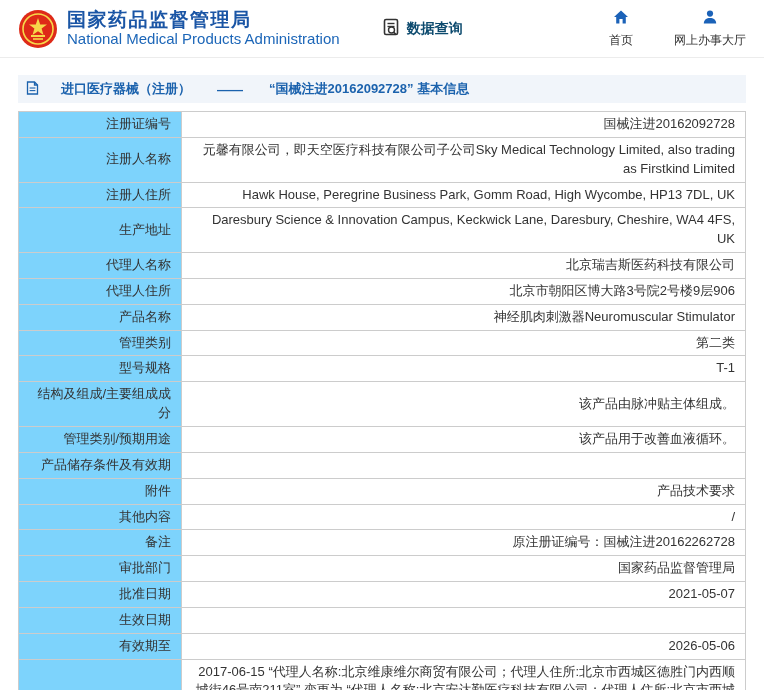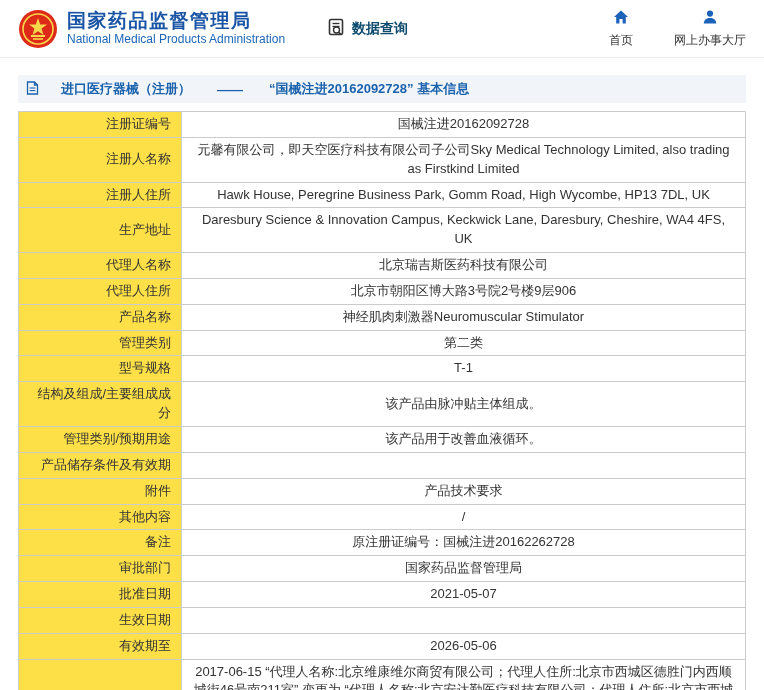--- a/index.html
+++ b/index.html
@@ -13,21 +13,21 @@
   
   .header {
     display:flex; align-items:center;
     height:58px; padding:0 18px;
     border-bottom:1px solid #ececec;
     background:#fff;
   }
   .logo-wrap { width:40px; height:40px; flex:0 0 40px; }
   .agency { margin-left:9px; display:flex; flex-direction:column; justify-content:center; }
   .agency-cn { color:#1a55a5; font-size:19px; font-weight:bold; letter-spacing:1.5px; line-height:1.15; }
-  .agency-en { color:#1c66b8; font-size:12px; line-height:1.2; }
+  .agency-en { color:#1c66b8; font-size:15px; line-height:1.2; }
   .data-query {
     margin-left:42px; display:flex; align-items:center; gap:5px;
     font-size:14px; font-weight:bold; color:#0c4a6e; cursor:pointer;
   }
   .header-spacer { flex:1; }
   .nav-item {
     display:flex; flex-direction:column; align-items:center;
     margin-left:36px; cursor:pointer; min-width:34px;
   }
   .nav-item .nav-label { font-size:12px; color:#333; margin-top:3px; white-space:nowrap; }
@@ -53,24 +53,24 @@
     border:1px solid #ccc;
     padding:3px 10px;
     vertical-align:middle;
     line-height:1.45;
   }
   table.info-table th {
     width:163px;
     text-align:right;
     font-weight:normal;
     color:#333;
-    background:#fde047;
+    background:#7dd3fc;
   }
   table.info-table td {
-    text-align:center;
+    text-align:right;
     color:#333;
     height:23px;
     white-space:pre-line;
     word-break:break-word;
   }
 </style>
 </head>
 <body>
 
 <div class="header">

